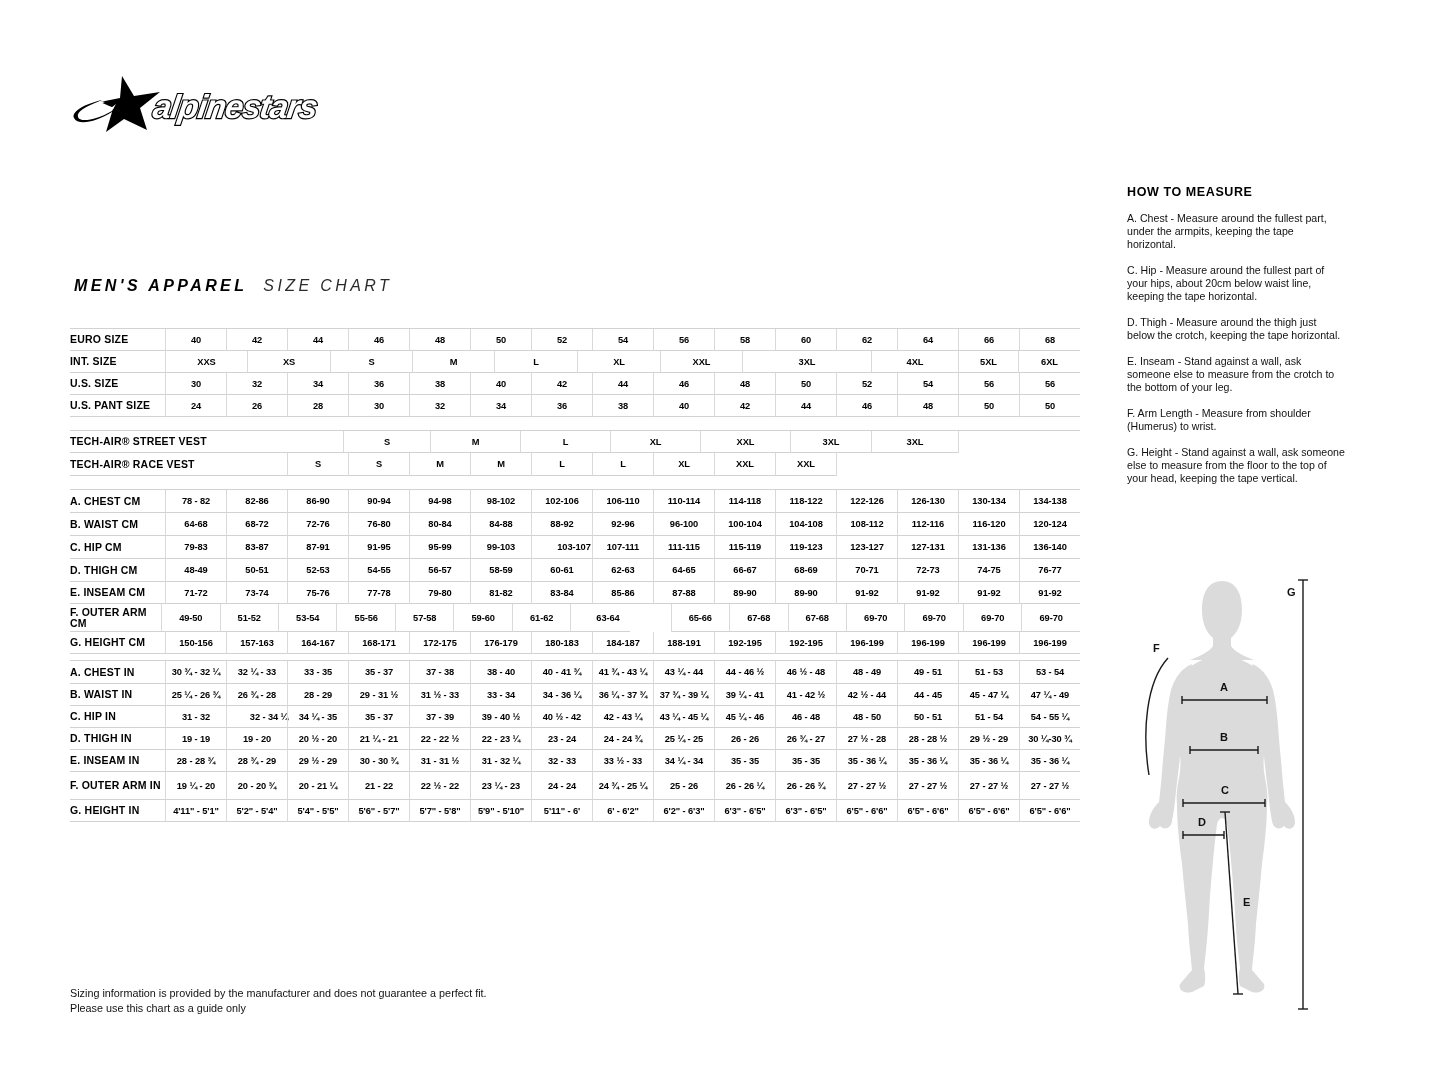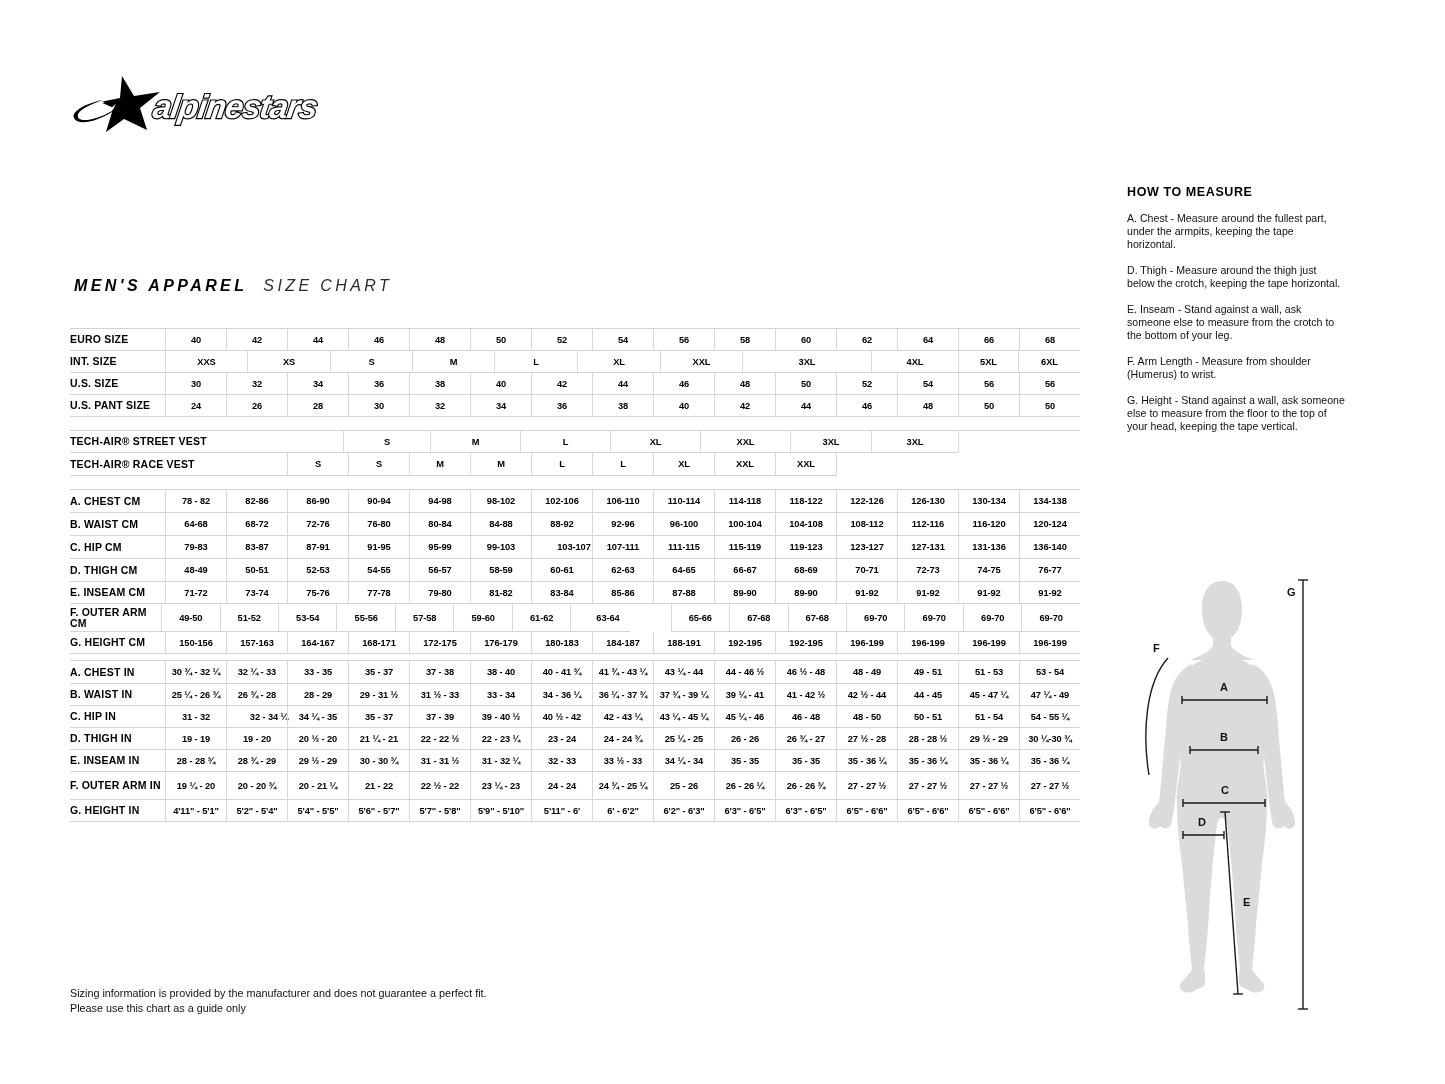--- a/index.html
+++ b/index.html
@@ -403,20 +403,21 @@
           <div class="t-cell" style="width: 61px;">6'5" - 6'6"</div>
           <div class="t-cell" style="width: 61px;">6'5" - 6'6"</div>
         </div>
       </div>
     </div>
 
   <div class="measure">
     <div class="m-head">HOW TO MEASURE</div>
     <div>
         <div class="m-item">A. Chest - Measure around the fullest part, under the armpits, keeping the tape horizontal.</div>
+        <div class="m-item">C. Hip - Measure around the fullest part of your hips, about 20cm below waist line, keeping the tape horizontal.</div>
         <div class="m-item">D. Thigh - Measure around the thigh just below the crotch, keeping the tape horizontal.</div>
         <div class="m-item">E. Inseam - Stand against a wall, ask someone else to measure from the crotch to the bottom of your leg.</div>
         <div class="m-item">F. Arm Length - Measure from shoulder (Humerus) to wrist.</div>
         <div class="m-item">G. Height - Stand against a wall, ask someone else to measure from the floor to the top of your head, keeping the tape vertical.</div>
       </div>
   </div>
 
   <div class="figure">
     <svg width="180" height="445" viewBox="0 0 180 445">
 

